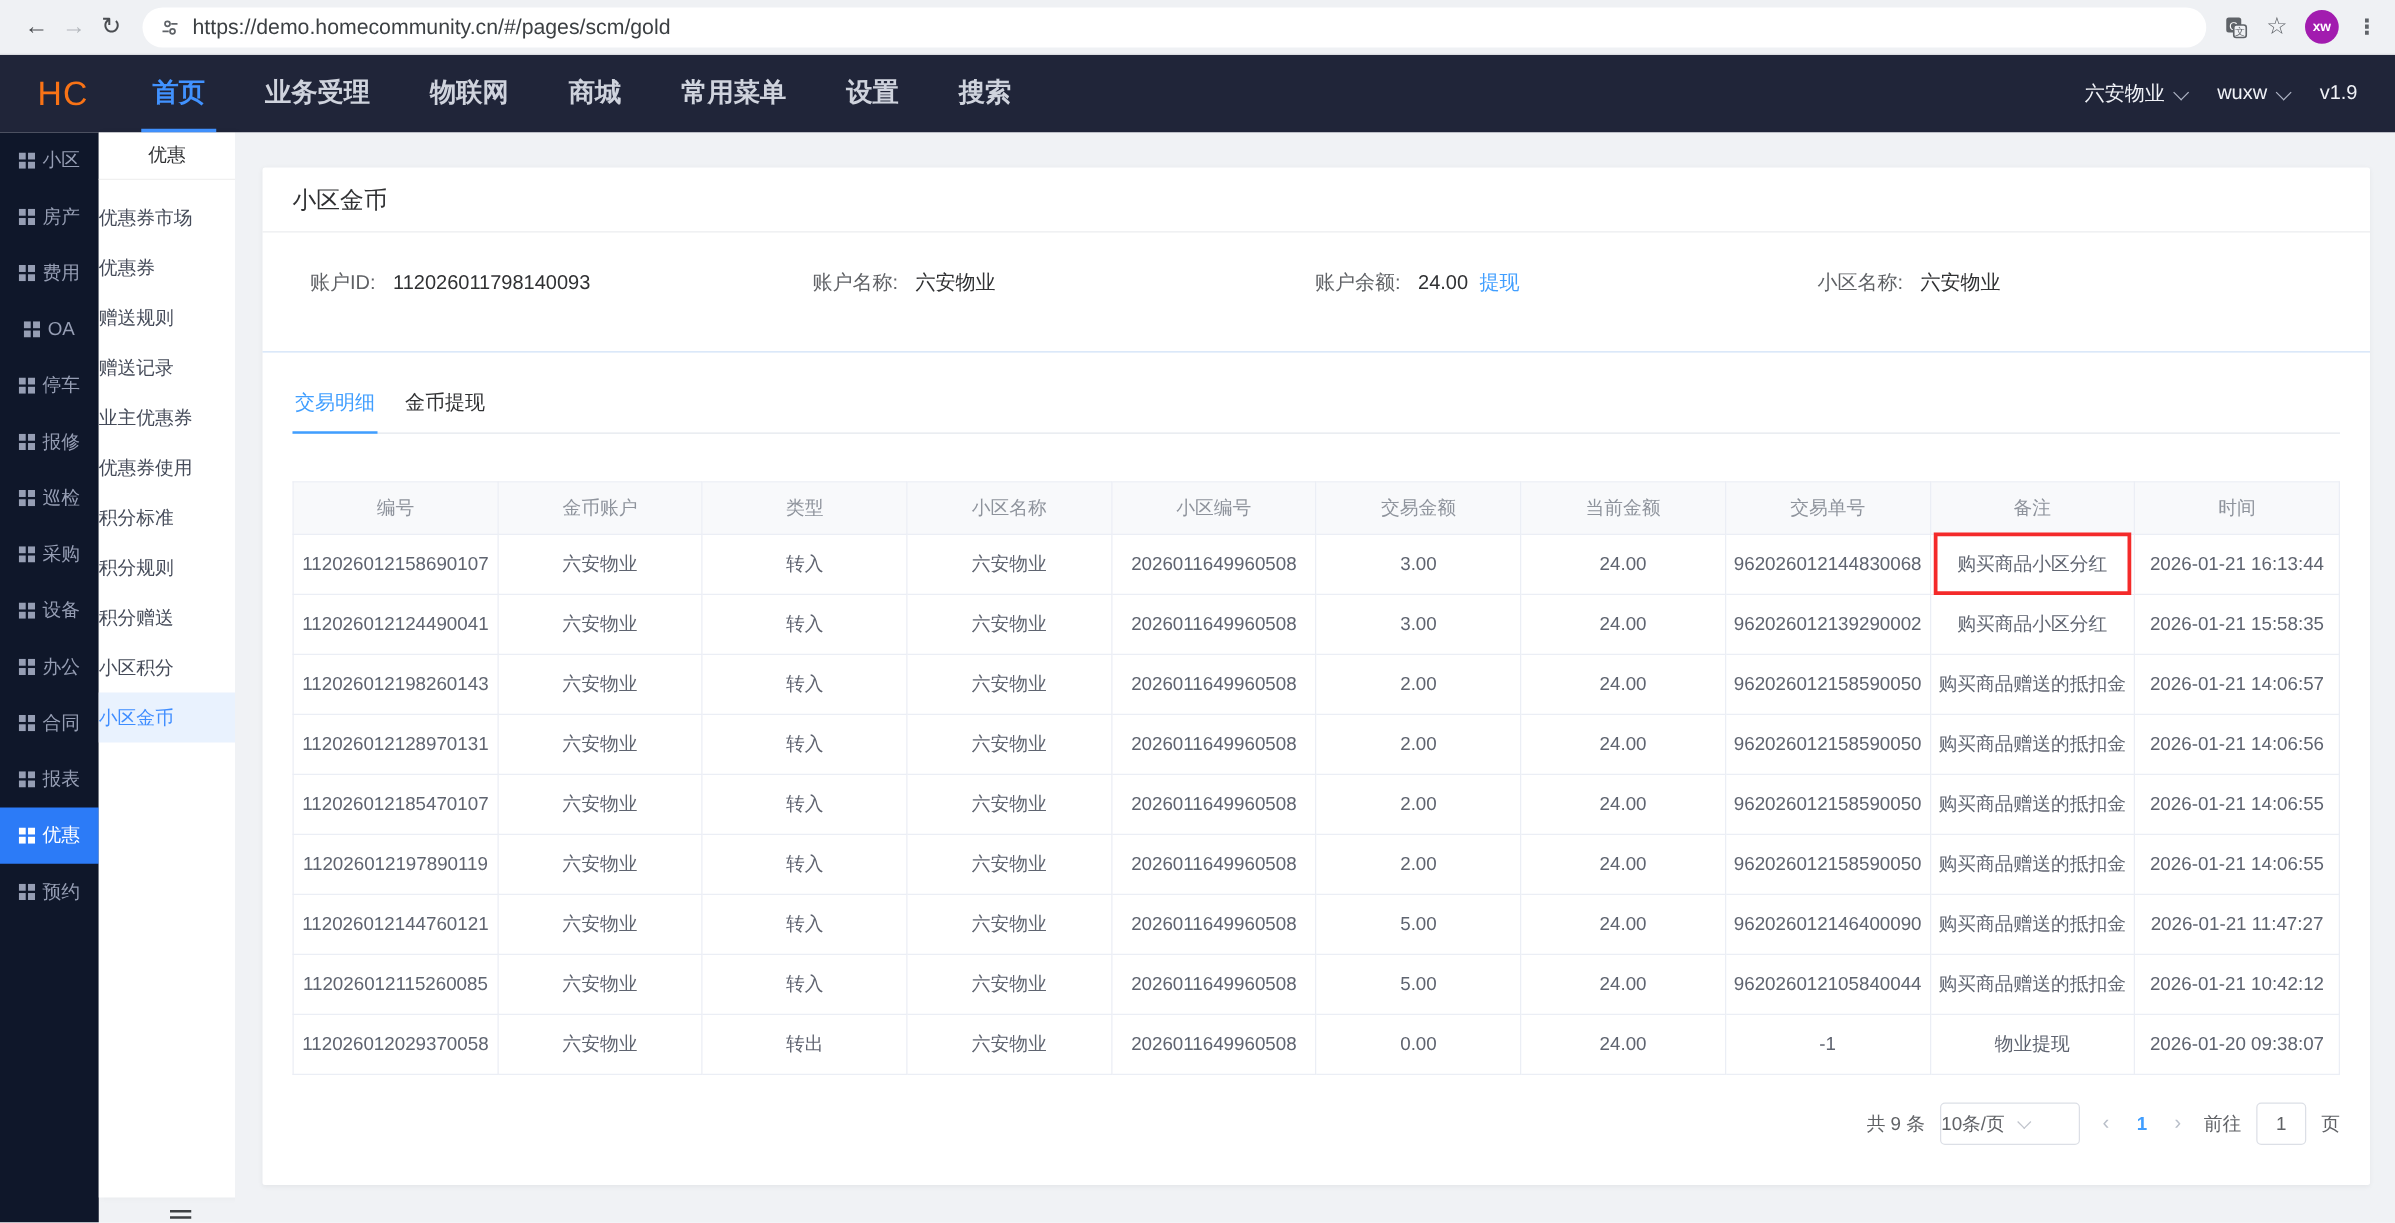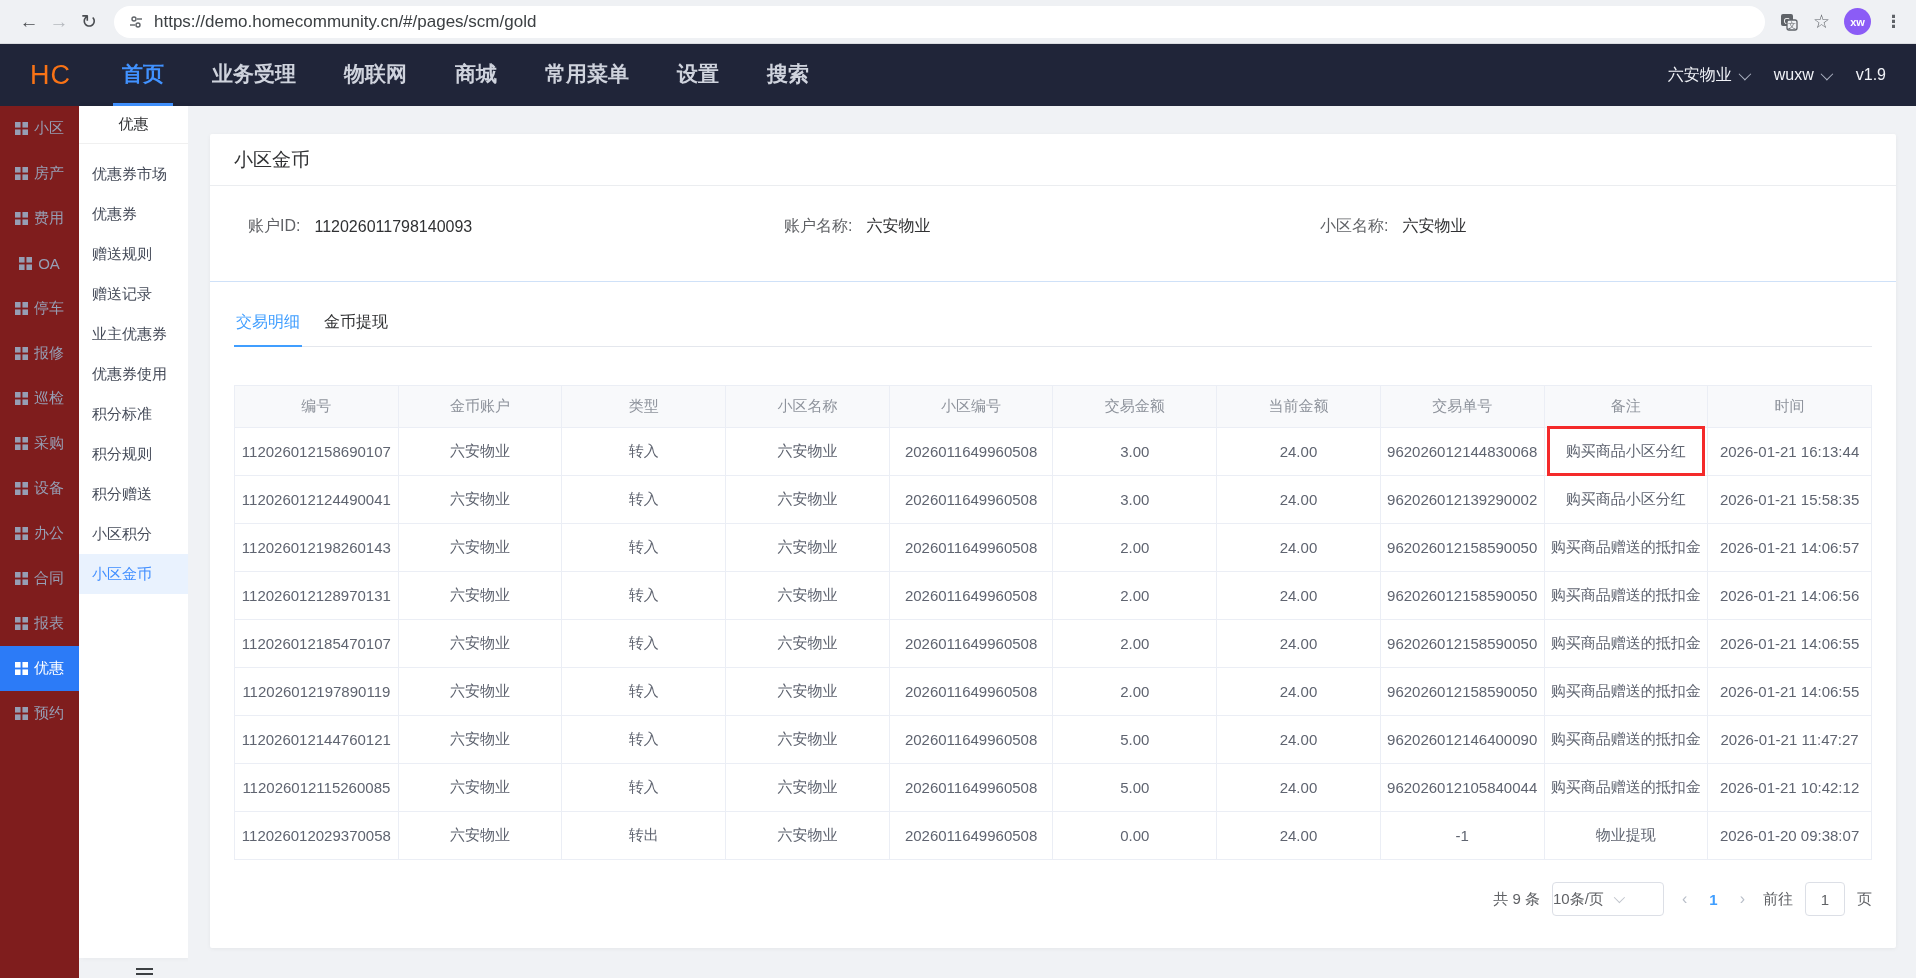--- a/index.html
+++ b/index.html
@@ -11,52 +11,52 @@
   .chrome { position:absolute; top:0; left:0; right:0; height:44px; background:#eff1f4;
     border-bottom:1px solid #dadce0; display:flex; align-items:center; padding:0 14px; }
   .nav-btn { width:30px; height:30px; display:flex; align-items:center; justify-content:center;
     font-size:19px; color:#4a4d51; border-radius:50%; cursor:pointer; }
   .nav-btn.disabled { color:#b4b8bd; }
   .url-pill { flex:1; height:32px; background:#fff; border-radius:16px; margin:0 14px 0 10px;
     display:flex; align-items:center; padding:0 14px; }
   .url-text { font-size:17px; color:#3c4043; margin-left:10px; }
   .chrome-right { display:flex; align-items:center; gap:14px; }
   .ic { color:#5f6368; display:flex; align-items:center; justify-content:center; }
-  .avatar { width:27px; height:27px; border-radius:50%; background:#8b5cf6; color:#fff;
+  .avatar { width:27px; height:27px; border-radius:50%; background:#a21caf; color:#fff;
     font-size:11px; display:flex; align-items:center; justify-content:center; font-weight:bold; }
 
   
   .topnav { position:absolute; top:44px; left:0; right:0; height:62px; background:#202539;
     display:flex; align-items:center; }
   .logo { color:#f97316; font-size:27px; font-weight:normal; margin:0 42px 0 30px; letter-spacing:1px; }
   .nav-menu { display:flex; height:62px; align-items:stretch; gap:30px; }
   .nav-item { color:#cfd3dd; font-size:21px; display:flex; align-items:center; padding:0 9px;
     cursor:pointer; border-bottom:3px solid transparent;font-weight:bold; }
   .nav-item.active { color:#4192ff; border-bottom-color:#4192ff; }
   .topnav-right { margin-left:auto; display:flex; align-items:center; gap:26px; padding-right:30px;
     color:#f0f2f7; font-size:16px; }
   .drop { display:flex; align-items:center; gap:7px; cursor:pointer; }
   .chev { width:9px; height:9px; border-right:1.5px solid #aeb4c4; border-bottom:1.5px solid #aeb4c4;
     transform:rotate(45deg) translateY(-2px); display:inline-block; }
   .version { font-size:16px; }
 
   
-  .sidebar { position:absolute; top:106px; left:0; width:79px; bottom:0; background:#7f1d1d; }
+  .sidebar { position:absolute; top:106px; left:0; width:79px; bottom:0; background:#0f172a; }
   .side-item { height:45px; display:flex; align-items:center; justify-content:center; gap:6px;
     color:#969eb4; font-size:15px; cursor:pointer; }
   .side-item.active { background:#2c7bf7; color:#fff; }
   .grid-ic { width:13px; height:13px; flex:0 0 auto; }
 
   
   .subsidebar { position:absolute; top:106px; left:79px; width:109px; height:852px; background:#fff;
     box-shadow:2px 0 6px rgba(0,0,0,.05); }
   .sub-title { height:38px; display:flex; align-items:center; justify-content:center;
     font-size:15px; color:#303133; border-bottom:1px solid #f0f0f0; }
   .sub-list { padding-top:10px; }
-  .sub-item { height:40px; display:flex; align-items:center; padding-left:13px; font-size:15px;
+  .sub-item { height:40px; display:flex; align-items:center; font-size:15px;
     color:#454b59; cursor:pointer;text-align:center; }
   .sub-item.active { background:#e9f2fe; color:#3f8dff; }
   .collapse { position:absolute; top:968px; left:136px; width:17px; }
   .collapse span { display:block; height:2px; background:#3c4043; margin-bottom:3px; }
 
   
   .main { position:absolute; top:106px; left:188px; right:0; bottom:0; background:#f0f2f5; }
   .card { position:absolute; left:22px; top:28px; width:1686px; height:814px; background:#fff;
     border-radius:2px; box-shadow:0 1px 4px rgba(0,0,0,.05); }
   .card-header { height:52px; display:flex; align-items:center; padding:0 24px;
@@ -338,20 +338,25 @@
       <div class="account">
         <div class="acct-col">
           <span class="acct-label">账户ID:</span>
           <span>112026011798140093</span>
         </div>
         <div class="acct-col">
           <span class="acct-label">账户名称:</span>
           <span>六安物业</span>
         </div>
         <div class="acct-col">
+          <span class="acct-label">账户余额:</span>
+          <span>24.00</span>
+          <span class="link">提现</span>
+        </div>
+        <div class="acct-col">
           <span class="acct-label">小区名称:</span>
           <span>六安物业</span>
         </div>
       </div>
 
       <div class="blue-divider"></div>
 
       <div class="tabs">
 
           <div class="tab active">交易明细</div>

